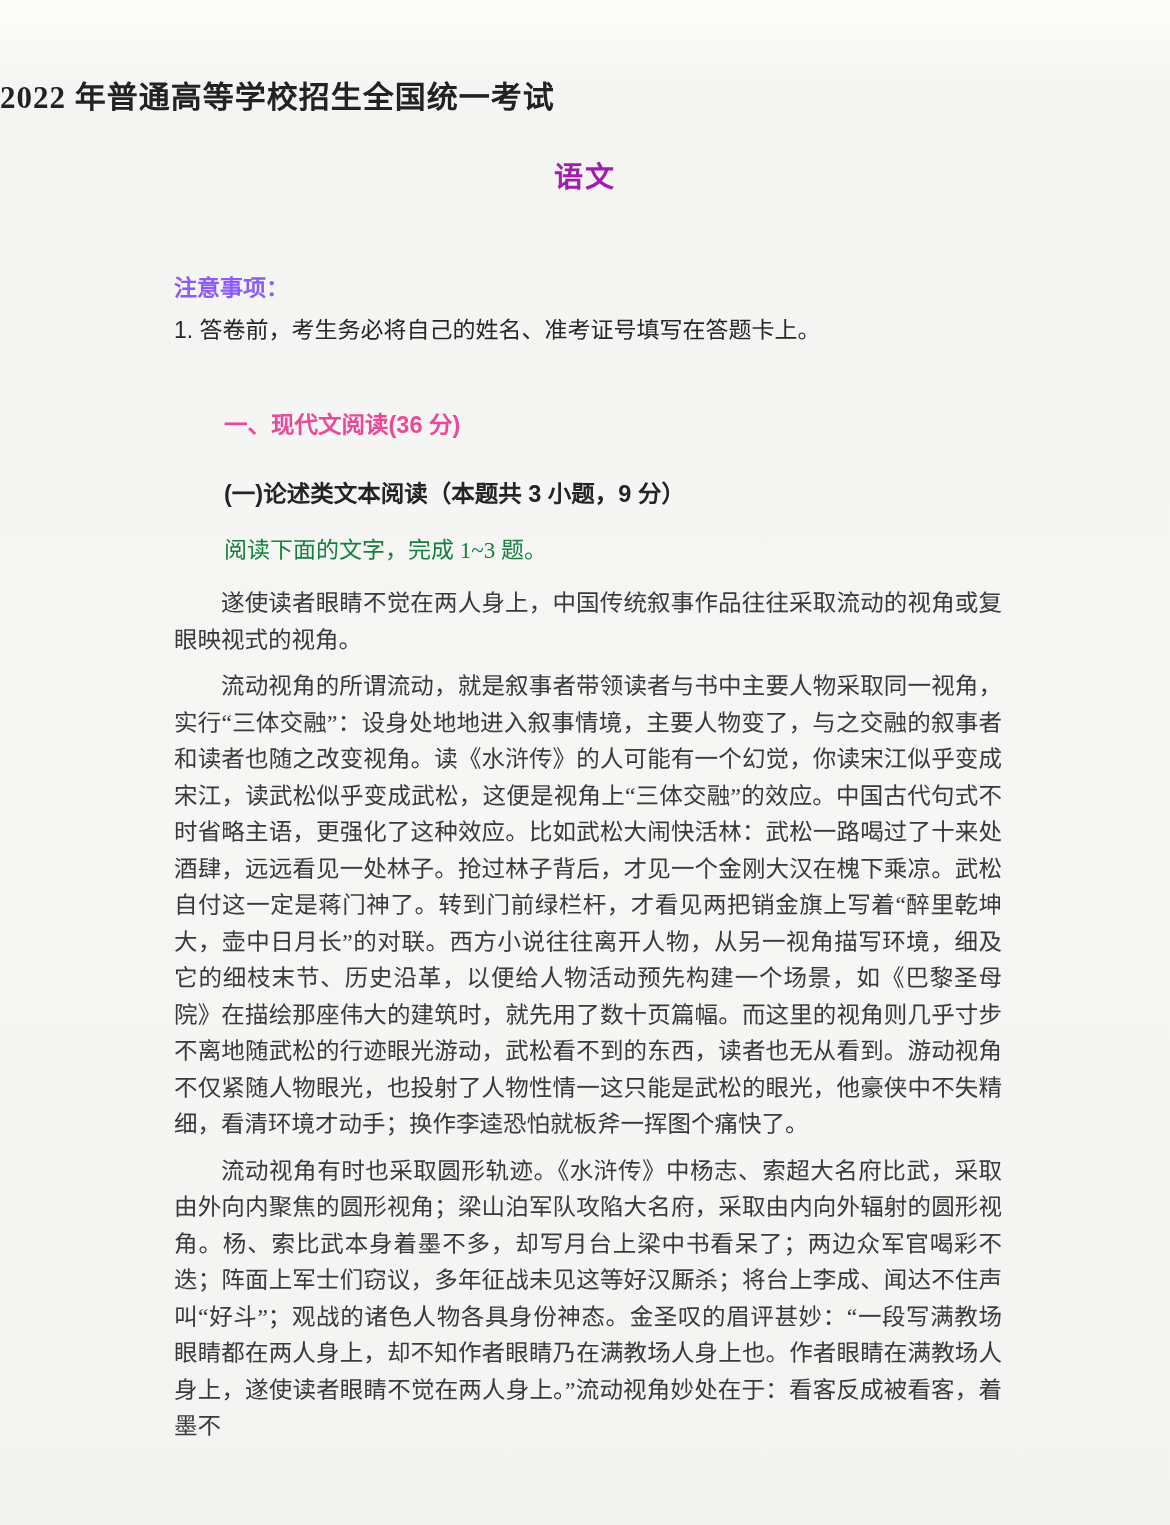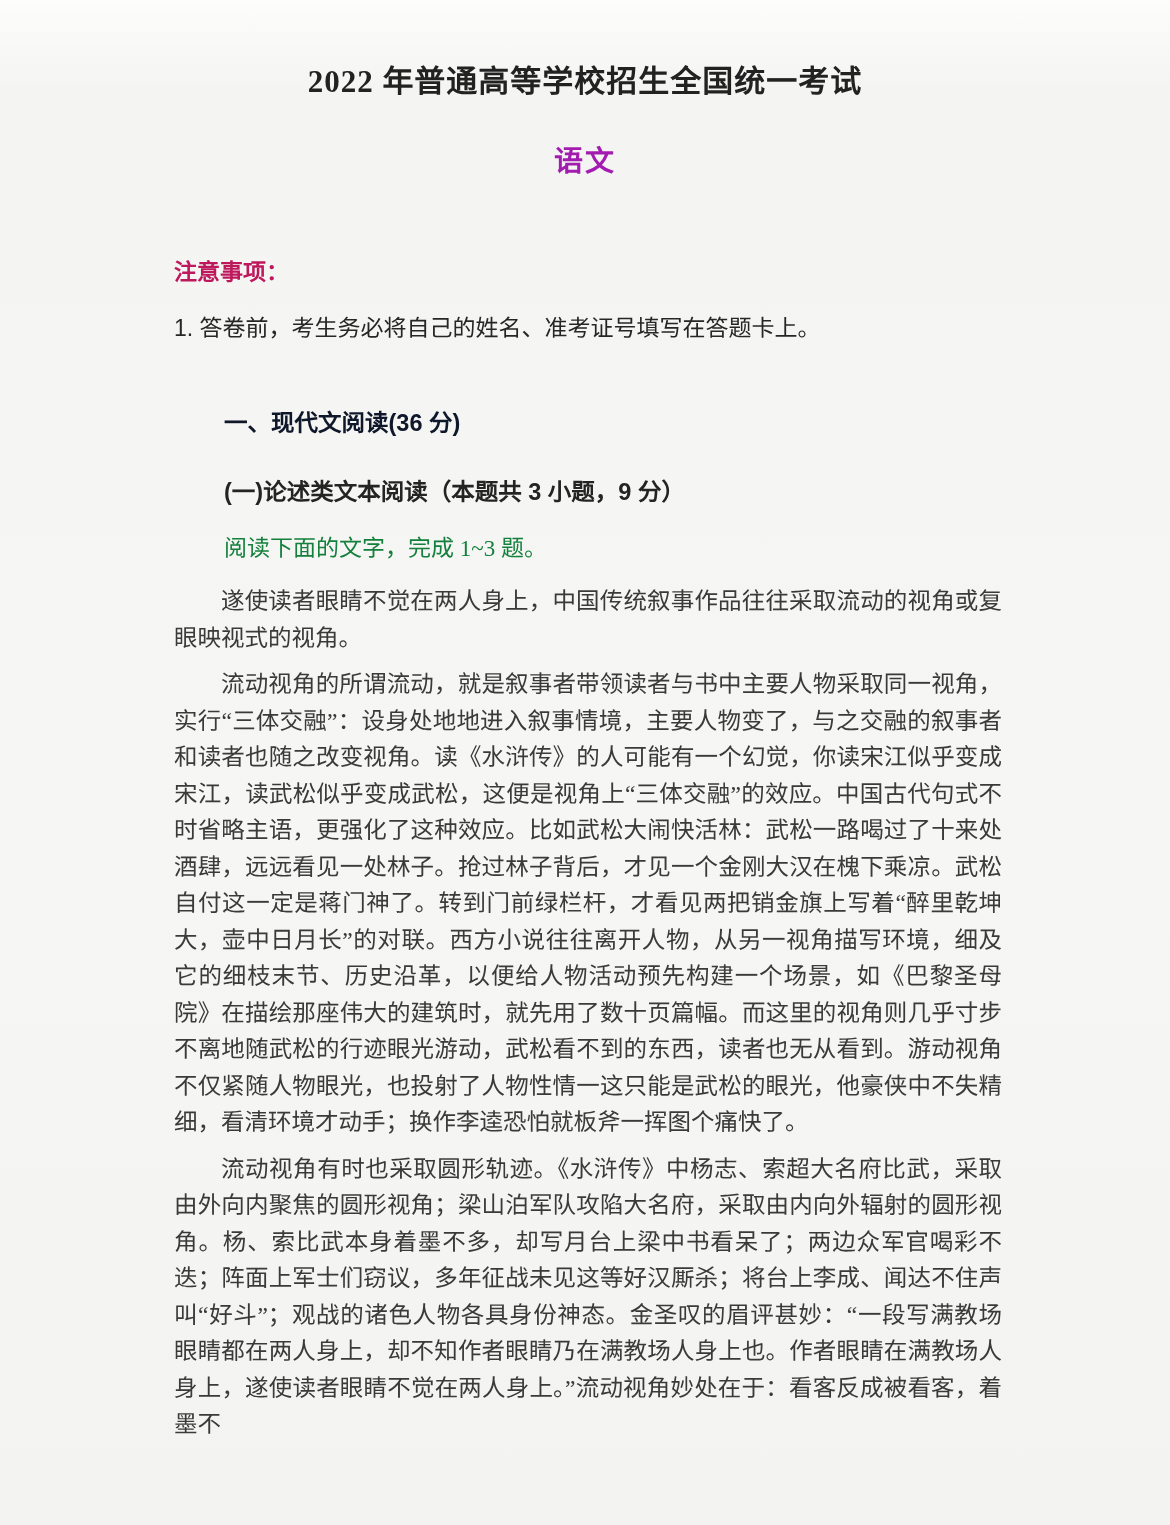--- a/index.html
+++ b/index.html
@@ -16,22 +16,21 @@
     -webkit-font-smoothing: antialiased;
   }
   .page {
     position: relative;
     width: 1170px;
     height: 1525px;
   }
   
   .title {
     margin-top: 0;
-    padding-top: 56px;
-    text-align: center;
+    padding-top: 72px;
     font-family: "Liberation Serif", serif;
     font-weight: bold;
     font-size: 31px;
     letter-spacing: 1px;
     color: #222;
   }
   .subject {
     margin-top: 36px;
     text-align: center;
     font-weight: bold;
@@ -45,38 +44,38 @@
     margin-left: 174px;
   }
   
   .notices {
     margin-top: 74px;
   }
   .notices-heading {
     font-family: Liberation Mono, monospace;
     font-weight: bold;
     font-size: 23px;
-    color: #be185d;
-    margin: 0 0 23px 0;
+    color: #8b5cf6;
+    margin: 0 0 9px 0;
   }
   .notice-item {
     font-family: "Liberation Sans", sans-serif;
     font-weight: normal;
     font-size: 23px;
     line-height: 36px;
     color: #262626;
     text-align: justify;
     margin: 0 0 22px 0;
   }
   
   .section-heading {
     font-family: "Liberation Sans", sans-serif;
     font-weight: bold;
     font-size: 23.5px;
-    color: #0f172a;
+    color: #ec4899;
     margin: 58px 0 0 50px;
   }
   .subsection-heading {
     font-family: "Liberation Sans", sans-serif;
     font-weight: bold;
     font-size: 23.5px;
     color: #242424;
     margin: 35px 0 0 50px;
   }
   .instruction {

